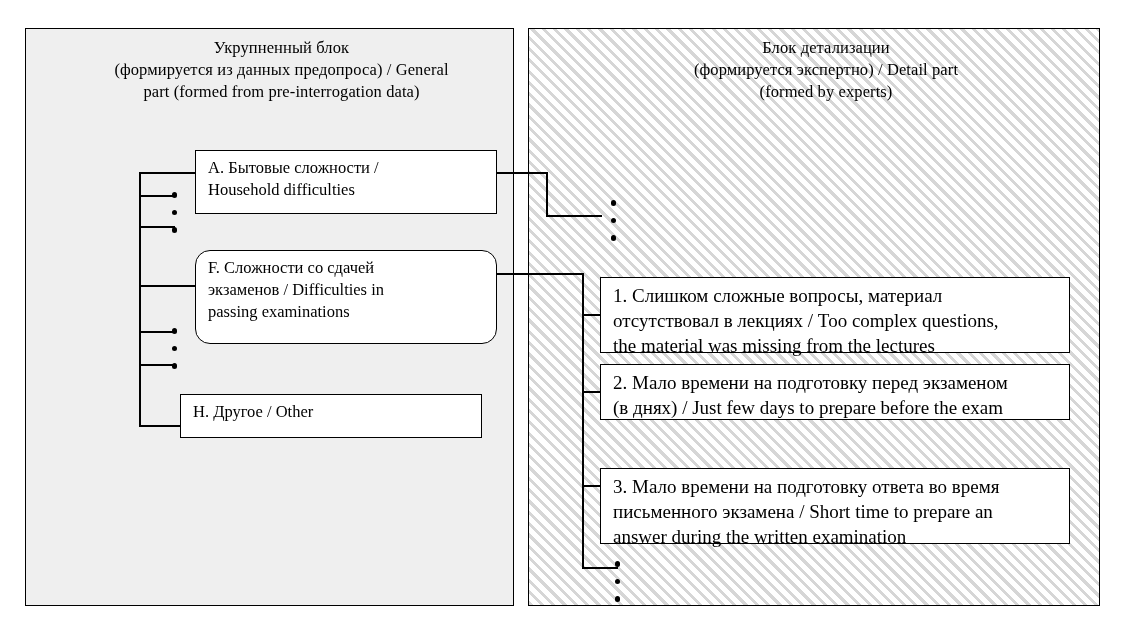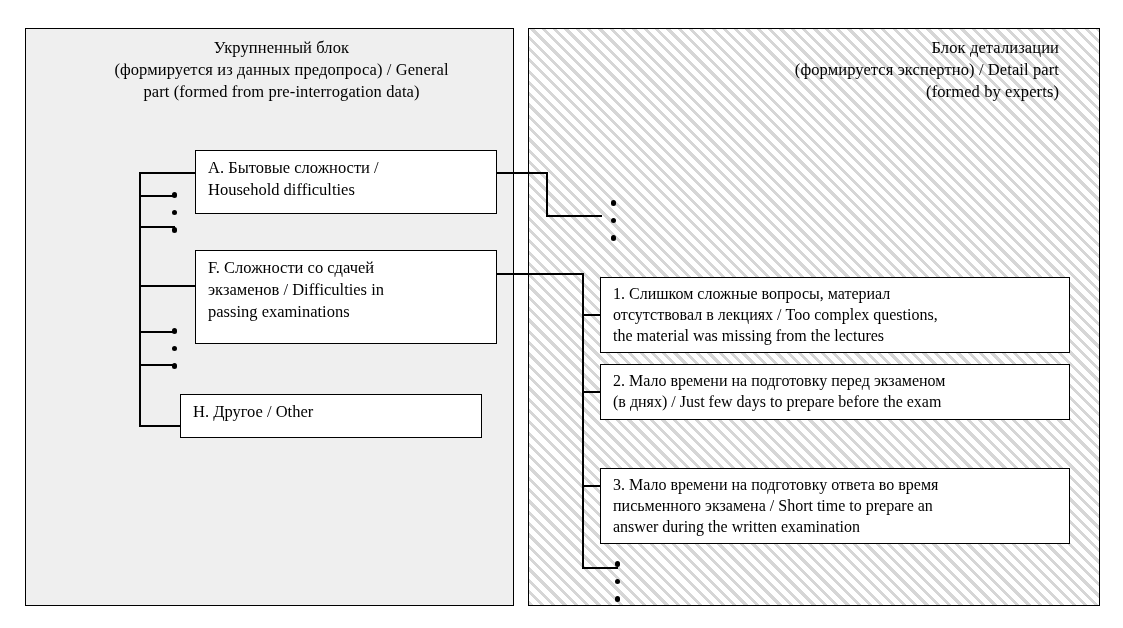--- a/index.html
+++ b/index.html
@@ -53,48 +53,48 @@
     left: 0;
     right: 0;
     text-align: center;
     font-size: 16.5px;
     line-height: 1.32;
     letter-spacing: 0.1px;
     white-space: pre-line;
     margin-left: 24px;
   }
   #general-panel .panel-title { top: 8px; padding: 0 14px; }
-  #detail-panel  .panel-title { top: 8px; padding: 0 40px; text-align: right; }
+  #detail-panel  .panel-title { top: 8px; padding: 0 40px; }
 
   
   .node-box {
     position: absolute;
     background: #ffffff;
     border: 1.6px solid #000000;
     box-sizing: border-box;
     font-size: 16.5px;
     line-height: 1.34;
     padding: 6px 20px 6px 12px;
     white-space: pre-line;
   }
   .detail-box {
     position: absolute;
     background: #ffffff;
     border: 1.6px solid #000000;
     box-sizing: border-box;
-    font-size: 16px;
+    font-size: 19px;
     line-height: 1.32;
     padding: 5px 10px 5px 12px;
     text-align: justify;
     white-space: pre-line;
   }
 
   
   #box-a { left: 195px; top: 150px; width: 302px; height: 64px; }
-  #box-f { left: 195px; top: 250px; width: 302px; height: 94px; }
+  #box-f { left: 195px; top: 250px; width: 302px; height: 94px; border-radius: 15px; }
   #box-h { left: 180px; top: 394px; width: 302px; height: 44px; }
 
   
   #detail-1 { left: 600px; top: 277px; width: 470px; height: 76px; }
   #detail-2 { left: 600px; top: 364px; width: 470px; height: 56px; }
   #detail-3 { left: 600px; top: 468px; width: 470px; height: 76px; }
 
   
   .line-v {
     position: absolute;

